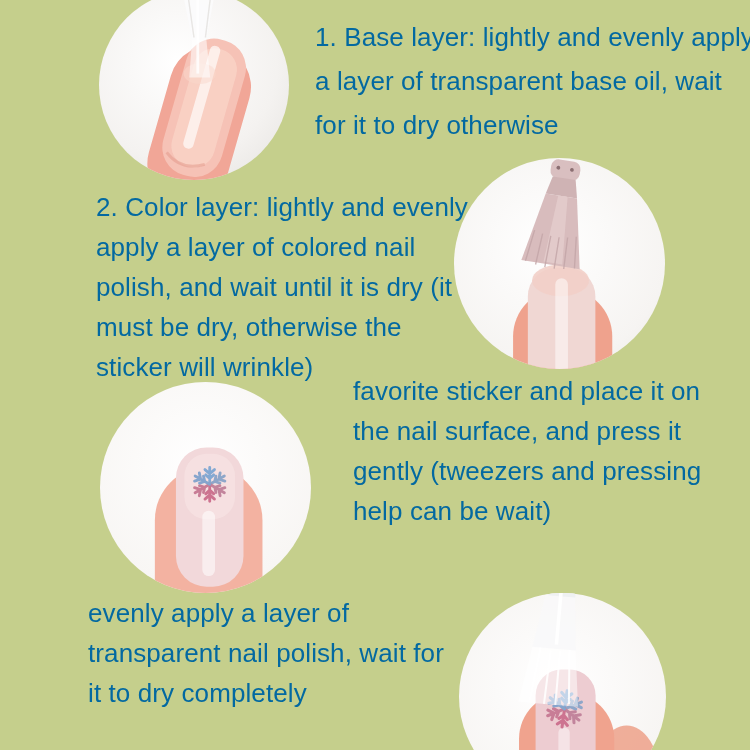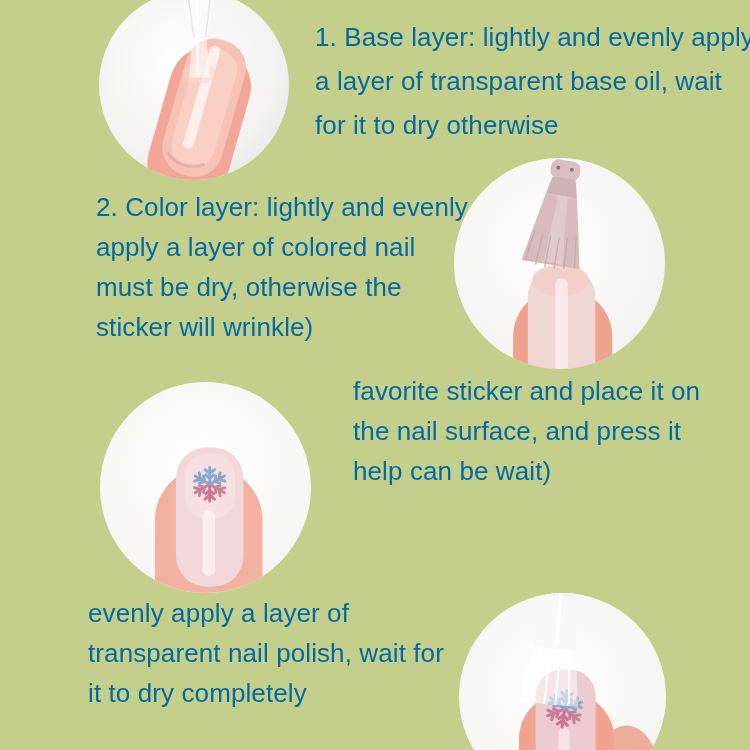--- a/index.html
+++ b/index.html
@@ -69,20 +69,21 @@
 
   <div class="step" id="st1">
     <div class="ln">1. Base layer: lightly and evenly apply</div>
     <div class="ln">a layer of transparent base oil, wait</div>
     <div class="ln">for it to dry otherwise</div>
   </div>
 
   <div class="step" id="st2">
     <div class="ln">2. Color layer: lightly and evenly</div>
     <div class="ln">apply a layer of colored nail</div>
+    <div class="ln">polish, and wait until it is dry (it</div>
     <div class="ln">must be dry, otherwise the</div>
     <div class="ln">sticker will wrinkle)</div>
   </div>
 
   <figure class="photo" id="ph2" role="img" aria-label="Mauve brush applying nude pink colored polish to a fingernail">
     <svg viewBox="0 0 200 200">
       <defs>
         <radialGradient id="pbg2" cx="45%" cy="42%" r="80%">
           <stop offset="0%" stop-color="#ffffff"></stop>
           <stop offset="70%" stop-color="#f6f4f2"></stop>
@@ -143,20 +144,21 @@
         <g stroke="#86a5cd" transform="rotate(300)">
             <path d="M0,0 L0,-16 M0,-10 L-4.5,-14 M0,-10 L4.5,-14 M0,-5.5 L-3.8,-9 M0,-5.5 L3.8,-9"></path>
           </g>
       </g>
     </svg>
   </figure>
 
   <div class="step" id="st3">
     <div class="ln">favorite sticker and place it on</div>
     <div class="ln">the nail surface, and press it</div>
+    <div class="ln">gently (tweezers and pressing</div>
     <div class="ln">help can be wait)</div>
   </div>
 
   <div class="step" id="st4">
     <div class="ln">evenly apply a layer of</div>
     <div class="ln">transparent nail polish, wait for</div>
     <div class="ln">it to dry completely</div>
   </div>
 
   <figure class="photo" id="ph4" role="img" aria-label="Clear top coat brushed over the snowflake sticker on the nail">

